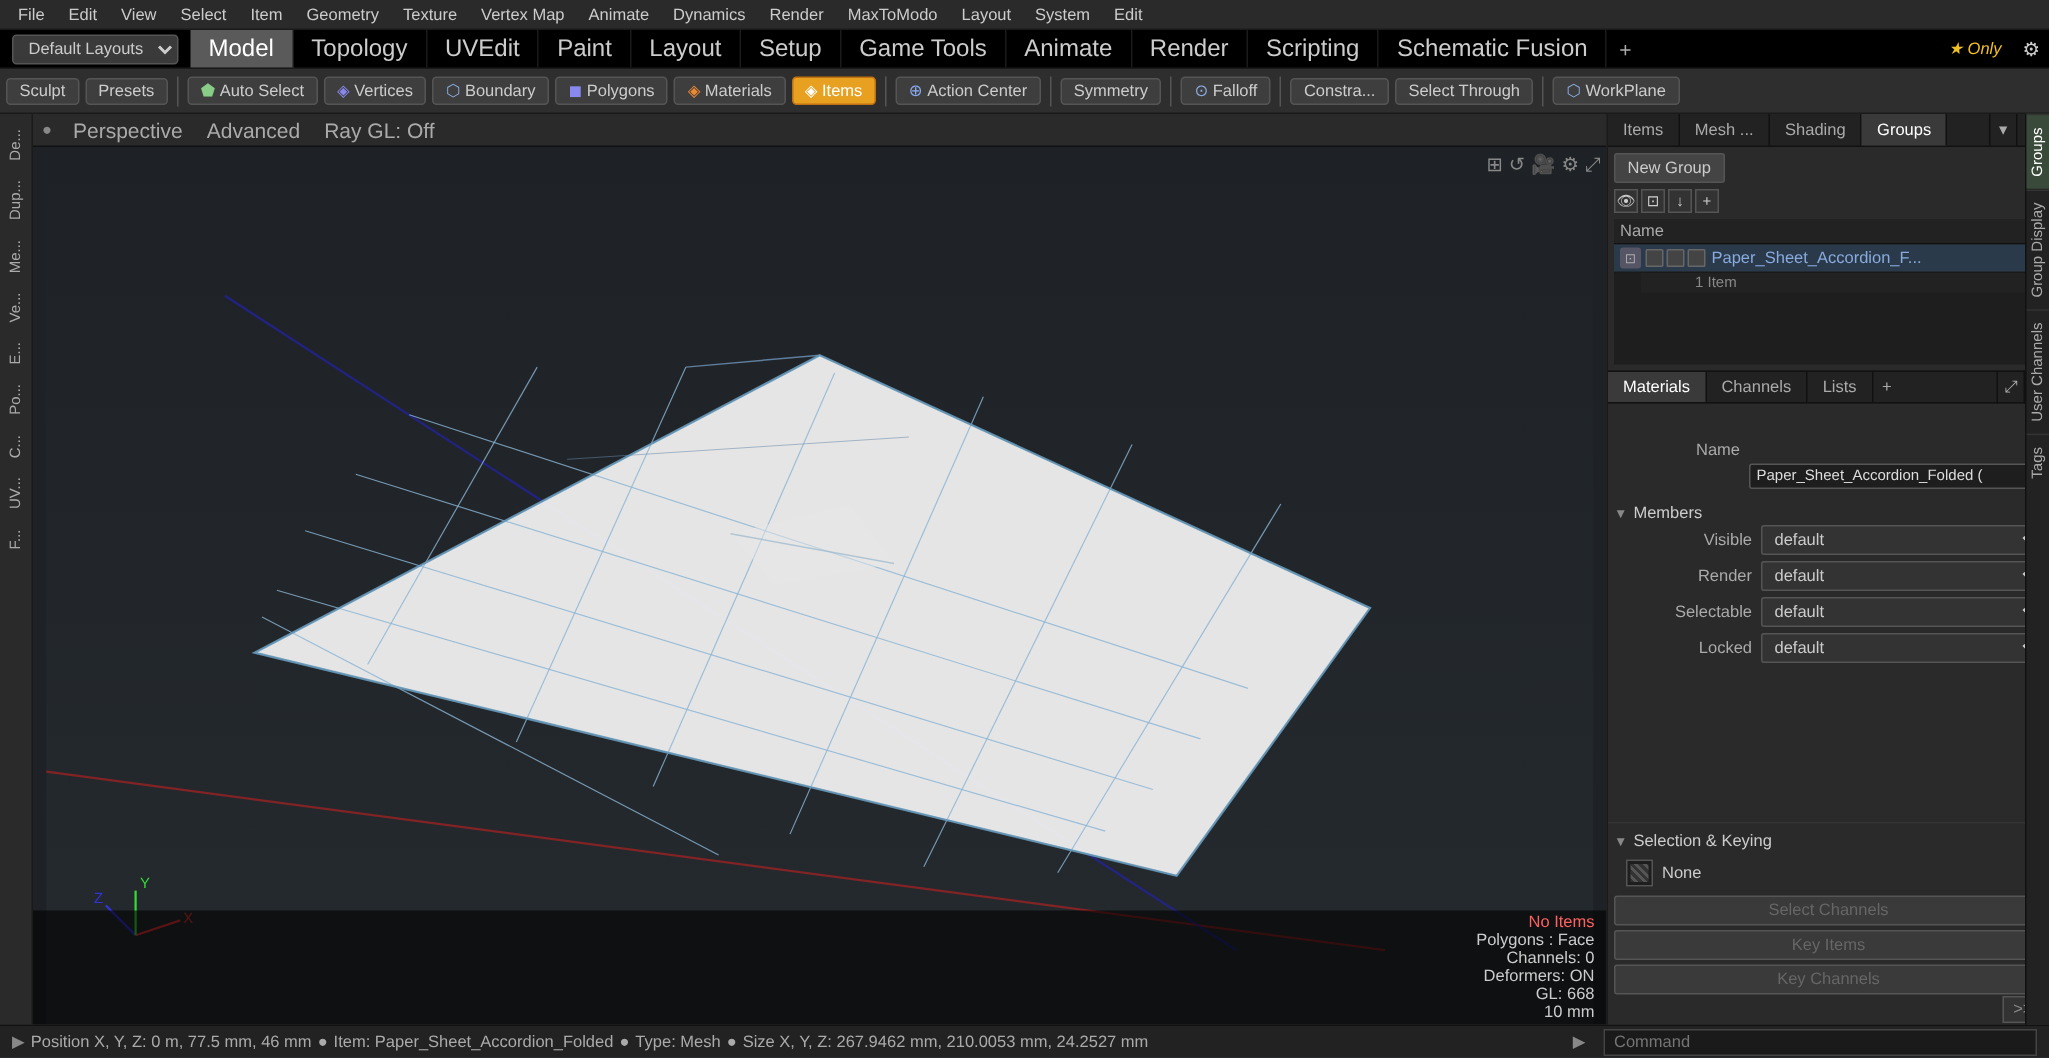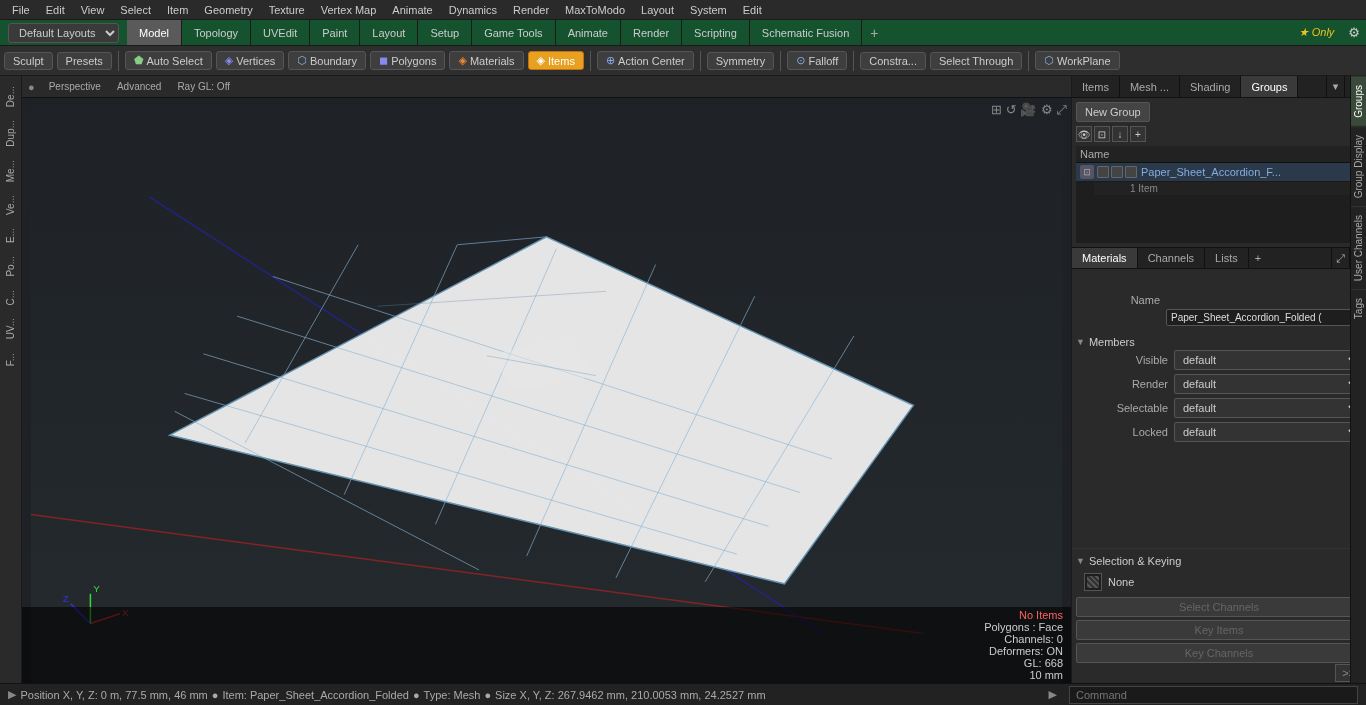--- a/index.html
+++ b/index.html
@@ -3,23 +3,23 @@
   <meta charset="utf-8">
   <style>
     * { box-sizing: border-box; margin: 0; padding: 0; }
     body { background: #3a3a3a; color: #ccc; font-family: Arial, sans-serif; font-size: 11px; width: 1366px; height: 705px; overflow: hidden; }
 
     
     #menu-bar { background: #2a2a2a; height: 20px; display: flex; align-items: center; padding: 0 4px; border-bottom: 1px solid #1a1a1a; }
     .menu-item { color: #ccc; padding: 0 8px; font-size: 11px; cursor: pointer; height: 100%; display: flex; align-items: center; }
 
     
-    #layout-bar { background: #14532d; height: 26px; display: flex; align-items: center; border-bottom: 1px solid #1a1a1a; }
+    #layout-bar { background: #000000; height: 26px; display: flex; align-items: center; border-bottom: 1px solid #1a1a1a; }
     #layout-selector { background: #3a3a3a; color: #ccc; border: 1px solid #555; border-radius: 3px; padding: 2px 6px; font-size: 11px; margin: 0 8px; cursor: pointer; }
-    .layout-tab { color: #ccc; padding: 0 12px; font-size: 11px; cursor: pointer; height: 100%; display: flex; align-items: center; border-right: 1px solid #1a1a1a; text-align: right; }
+    .layout-tab { color: #ccc; padding: 0 12px; font-size: 16px; cursor: pointer; height: 100%; display: flex; align-items: center; border-right: 1px solid #1a1a1a; text-align: right; }
     .layout-tab.active { background: #5a5a5a; color: #fff; }
     #layout-plus { color: #aaa; padding: 0 8px; cursor: pointer; font-size: 14px; }
     #star-only { color: #f0c020; margin-left: auto; padding: 0 8px; font-size: 11px; font-style: italic; }
     #settings-gear { color: #ccc; padding: 0 6px; font-size: 13px; cursor: pointer; }
 
     
     #toolbar { background: #2e2e2e; height: 30px; display: flex; align-items: center; padding: 0 4px; border-bottom: 1px solid #1a1a1a; gap: 4px; }
     .toolbar-btn { background: #3e3e3e; color: #ccc; border: 1px solid #555; border-radius: 3px; padding: 2px 8px; font-size: 11px; cursor: pointer; white-space: nowrap; display: flex; align-items: center; gap: 3px; }
     .toolbar-btn.active { background: #e8a020; color: #fff; border-color: #c07010; }
     .toolbar-sep { width: 1px; background: #555; height: 20px; margin: 0 2px; }
@@ -27,21 +27,21 @@
     
     #main-layout { display: flex; height: calc(705px - 20px - 26px - 30px - 22px); }
 
     
     #left-toolbar { width: 22px; background: #2a2a2a; border-right: 1px solid #1a1a1a; display: flex; flex-direction: column; align-items: center; padding-top: 4px; gap: 1px; overflow: hidden; }
     .left-tool { writing-mode: vertical-lr; transform: rotate(180deg); font-size: 10px; color: #aaa; padding: 6px 3px; cursor: pointer; white-space: nowrap; }
 
     
     #viewport-container { flex: 1; display: flex; flex-direction: column; background: #1a1a1a; position: relative; }
     #viewport-header { background: #2a2a2a; height: 22px; display: flex; align-items: center; padding: 0 6px; border-bottom: 1px solid #111; gap: 4px; }
-    .vp-header-item { color: #aaa; font-size: 10px; padding: 0 6px; cursor: pointer; text-align: right; }
+    .vp-header-item { color: #aaa; font-size: 14px; padding: 0 6px; cursor: pointer; text-align: right; }
     #viewport { flex: 1; background: #1e2226; position: relative; overflow: hidden; }
     #vp-icons { position: absolute; top: 4px; right: 4px; display: flex; gap: 4px; }
     .vp-icon-btn { color: #888; font-size: 13px; cursor: pointer; }
 
     
     #vp-status { position: absolute; bottom: 0; right: 0; left: 0; background: rgba(0,0,0,0.6); padding: 2px 8px; }
     .vp-status-line { color: #ccc; font-size: 11px; text-align: right; }
 
     
     #right-panel { width: 295px; background: #2a2a2a; border-left: 1px solid #1a1a1a; display: flex; flex-direction: column; }

